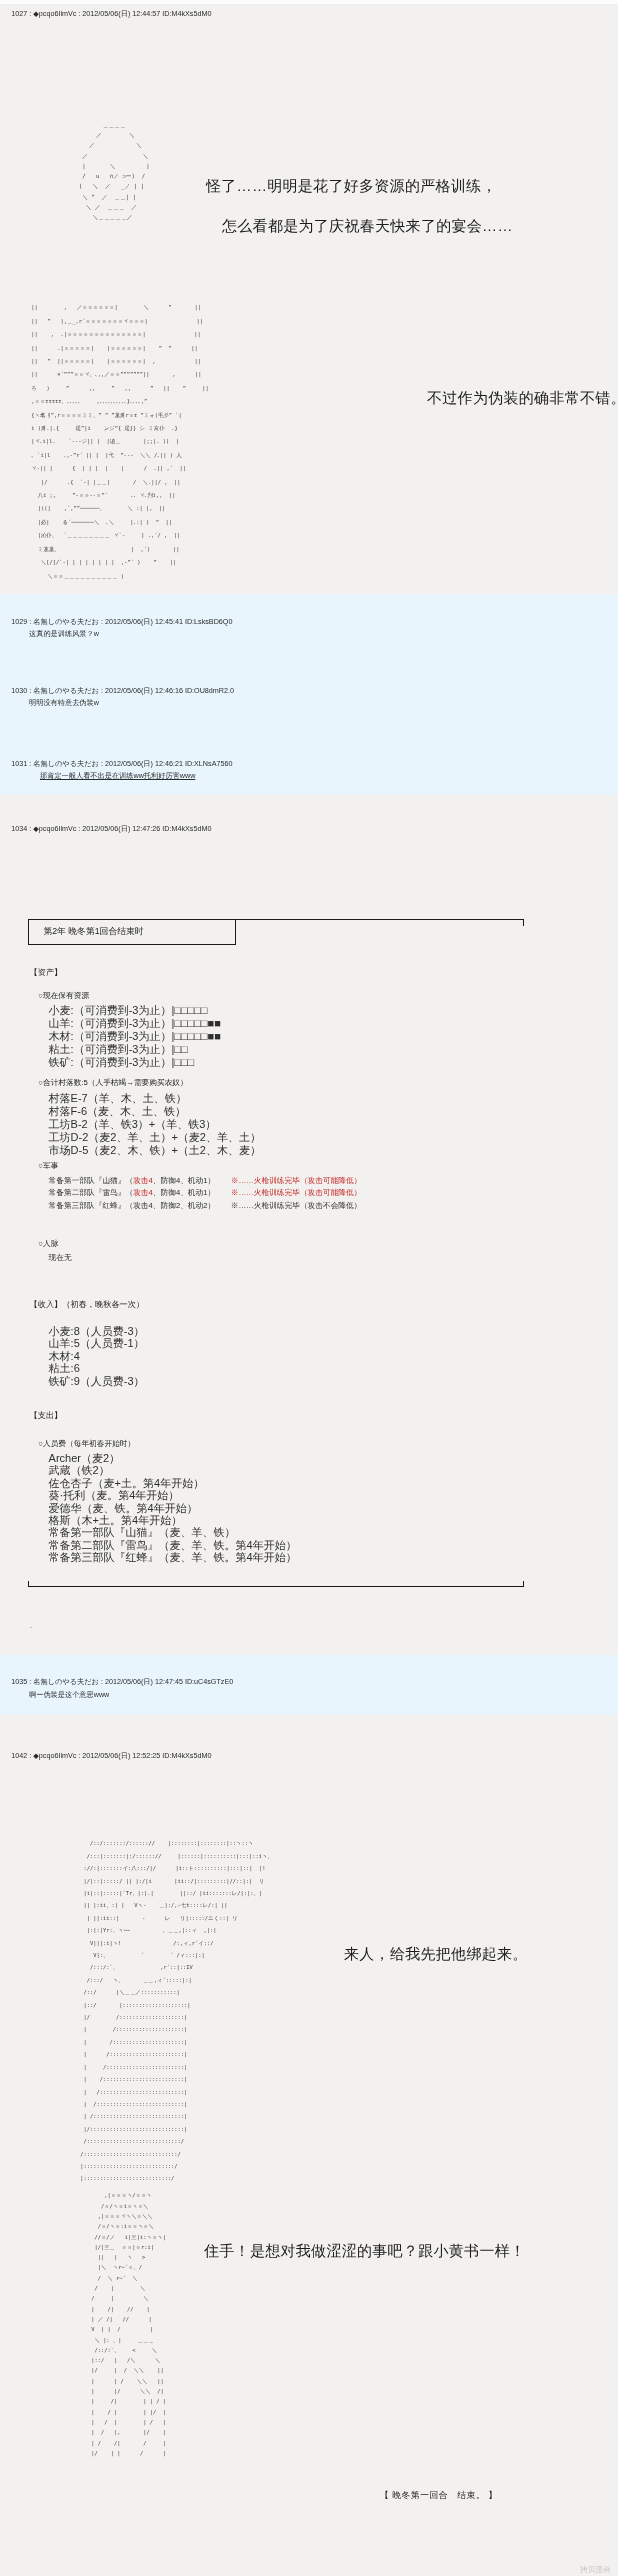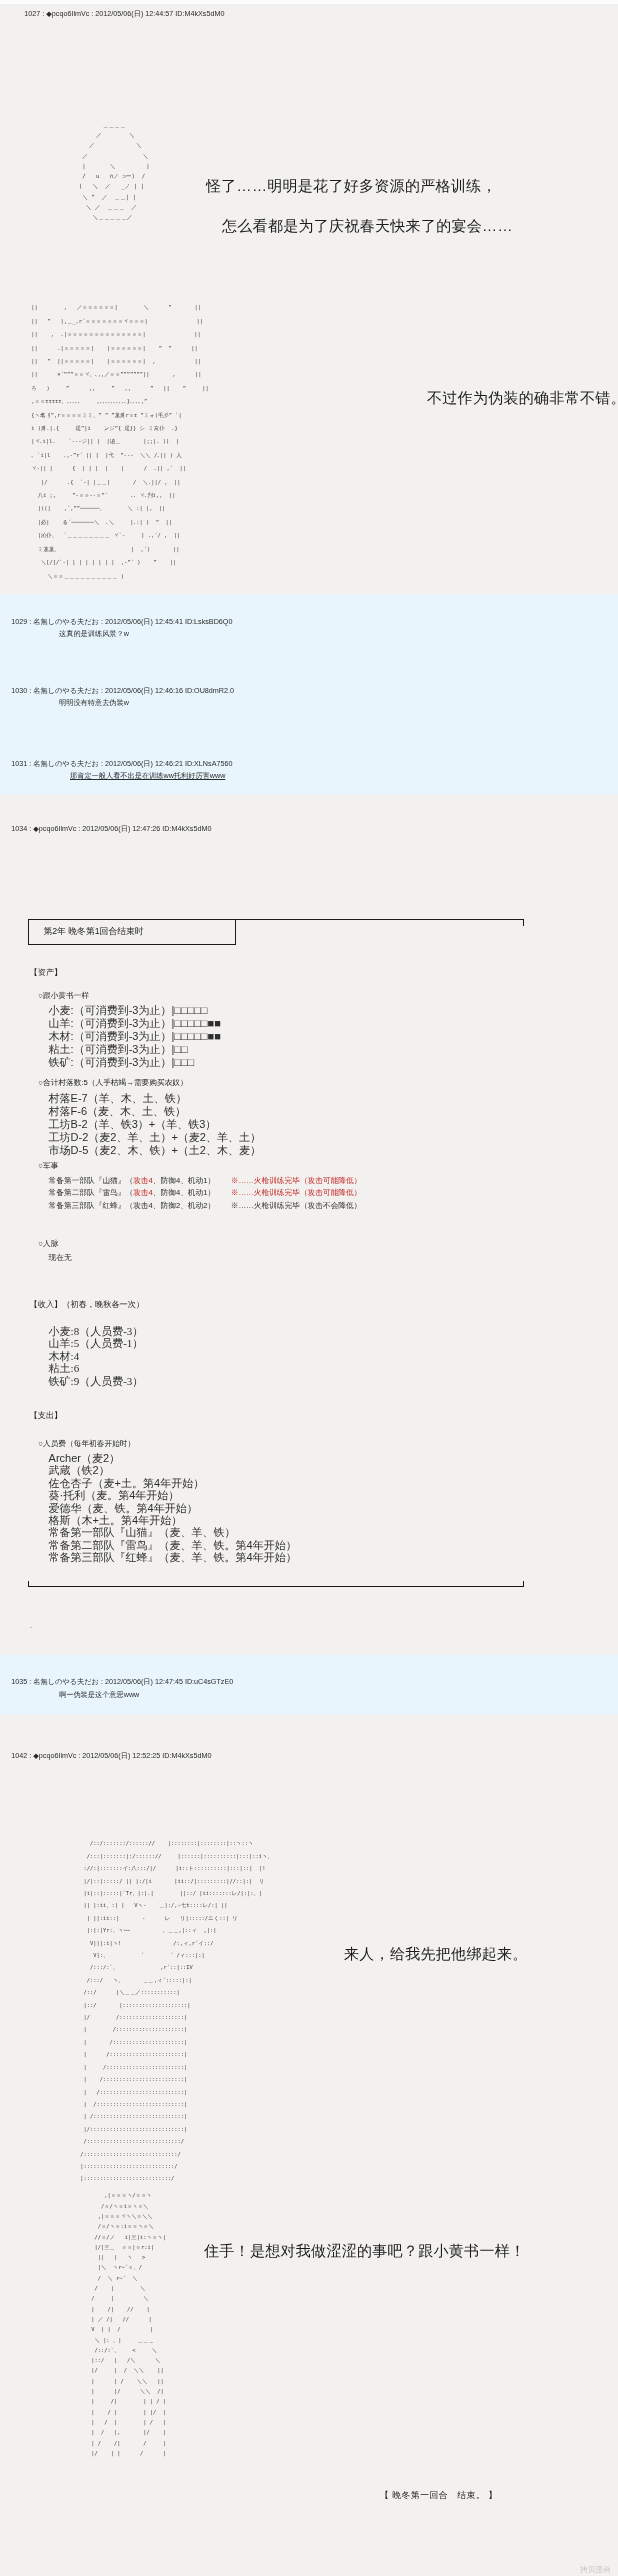--- a/index.html
+++ b/index.html
@@ -1,20 +1,20 @@
 <!DOCTYPE html>
 <html style="font-size:8.2px"><head>
 <meta charset="utf-8">
 <style>
   html,body{margin:0;padding:0;}
   body{background:#e9e8e6;font-family:"Liberation Sans",sans-serif;}
   #page{position:relative;width:618px;height:2582px;background:#f2f1ef;margin:0 auto;overflow:hidden;color:#2e2e2e;}
   .topstrip{position:absolute;left:0;top:0;width:618px;height:4.1px;background:#fdfdfd;}
   .post-header{position:absolute;font-size:7.2px;color:#2b2b2b;white-space:nowrap;}
-  .post-body{position:absolute;font-size:7.2px;color:#2b2b2b;white-space:nowrap;margin-left:30px;}
+  .post-body{position:absolute;font-size:7.2px;color:#2b2b2b;white-space:nowrap;}
   .blue-band{position:absolute;left:0;width:618px;background:#e8f5fd;}
   .aa{position:absolute;font-family:"DejaVu Sans Mono",monospace;white-space:pre;color:#3a3a3a;}
   .aa.face1{font-size:5.7px;line-height:10.3px;}
   .aa.scene{font-size:5.4px;line-height:13.4px;}
   .aa.figures{font-size:5.4px;line-height:12.4px;}
   .aa.struggle{font-size:5.4px;line-height:10.3px;}
   .dialogue{position:absolute;font-size:15px;color:#1c1c1c;white-space:nowrap;letter-spacing:0.3px;}
   .report{position:absolute;left:28px;top:919px;width:496px;height:670px;border-top:1px solid #1a1a1a;}
   .report::before{content:"";position:absolute;left:0;top:0;width:1px;height:6.2px;background:#1a1a1a;}
   .report::after{content:"";position:absolute;right:0;top:0;width:1px;height:6.2px;background:#1a1a1a;}
@@ -32,21 +32,21 @@
   .stray-dot{position:absolute;font-size:7.2px;color:#2e2e2e;}
   .footer-line{position:absolute;font-size:8.8px;color:#222;white-space:nowrap;letter-spacing:0.5px;}
   .watermark{position:absolute;font-size:7.7px;color:#c9c8c6;white-space:nowrap;}
 </style>
 </head>
 <body>
 
 <div id="page">
   <div class="topstrip"></div>
 
-  <div class="post-header" style="left:11.3px;top:9.3px;margin-left:13px;">1027 : ◆pcqo6IlmVc : 2012/05/06(日) 12:44:57 ID:M4kXs5dM0</div>
+  <div class="post-header" style="left:11.3px;top:9.3px;">1027 : ◆pcqo6IlmVc : 2012/05/06(日) 12:44:57 ID:M4kXs5dM0</div>
   <pre class="aa face1" style="left:72px;top:114px;">         ＿＿＿＿
        ／        ＼
      ／            ＼
    ／                ＼
    |       ＼         |
    /   u   ∩ノ ⊃ー)  /
   (   ＼  ／   _ノ | |
    ＼ “  ／  ＿＿| |
     ＼ ／  ＿＿＿  ／
       ＼＿＿＿＿＿／</pre>
@@ -84,21 +84,21 @@
     <div class="post-body" style="left:40px;top:177px;text-decoration:underline;">那肯定一般人看不出是在训练ww托利好厉害www</div>
   </div>
 
   <div class="post-header" style="left:11.3px;top:824px;">1034 : ◆pcqo6IlmVc : 2012/05/06(日) 12:47:26 ID:M4kXs5dM0</div>
 
   <div class="report">
     <div class="report-title-cell">
       <div class="report-title">第2年  晚冬第1回合结束时</div>
     </div>
     <div class="rheading" style="top:47px;">【资产】</div>
-    <div class="rsub" style="top:71px;">○跟小黄书一样</div>
+    <div class="rsub" style="top:71px;">○现在保有资源</div>
     <div class="rlist" style="top:84px;line-height:13px;">小麦:（可消费到-3为止）|□□□□□
 山羊:（可消费到-3为止）|□□□□□■■
 木材:（可消费到-3为止）|□□□□□■■
 粘土:（可消费到-3为止）|□□
 铁矿:（可消费到-3为止）|□□□</div>
     <div class="rsub" style="top:158px;">○合计村落数:5（人手枯竭→需要购买农奴）</div>
     <div class="rlist" style="top:172px;line-height:13px;">村落E-7（羊、木、土、铁）
 村落F-6（麦、木、土、铁）
 工坊B-2（羊、铁3）+（羊、铁3）
 工坊D-2（麦2、羊、土）+（麦2、羊、土）
@@ -109,21 +109,21 @@
     </div>
     <div class="rline" style="top:268px;">
       <span>常备第二部队『雷鸟』（</span><span class="red">攻击4</span><span>、防御4、机动1）</span><span class="note red">※……火枪训练完毕（攻击可能降低）</span>
     </div>
     <div class="rline" style="top:281px;">
       <span>常备第三部队『红蜂』（</span><span>攻击4</span><span>、防御2、机动2）</span><span class="note">※……火枪训练完毕（攻击不会降低）</span>
     </div>
     <div class="rsub" style="top:319px;">○人脉</div>
     <div class="rline" style="top:333px;">现在无</div>
     <div class="rheading" style="top:379px;">【收入】（初春，晚秋各一次）</div>
-    <div class="rlist" style="top:405px;line-height:12.4px;font-family:Liberation Serif, serif;">小麦:8（人员费-3）
+    <div class="rlist" style="top:405px;line-height:12.4px;">小麦:8（人员费-3）
 山羊:5（人员费-1）
 木材:4
 粘土:6
 铁矿:9（人员费-3）</div>
     <div class="rheading" style="top:490px;">【支出】</div>
     <div class="rsub" style="top:519px;">○人员费（每年初春开始时）</div>
     <div class="rlist" style="top:532px;line-height:12.4px;">Archer（麦2）
 武蔵（铁2）
 佐仓杏子（麦+土。第4年开始）
 葵·托利（麦。第4年开始）

